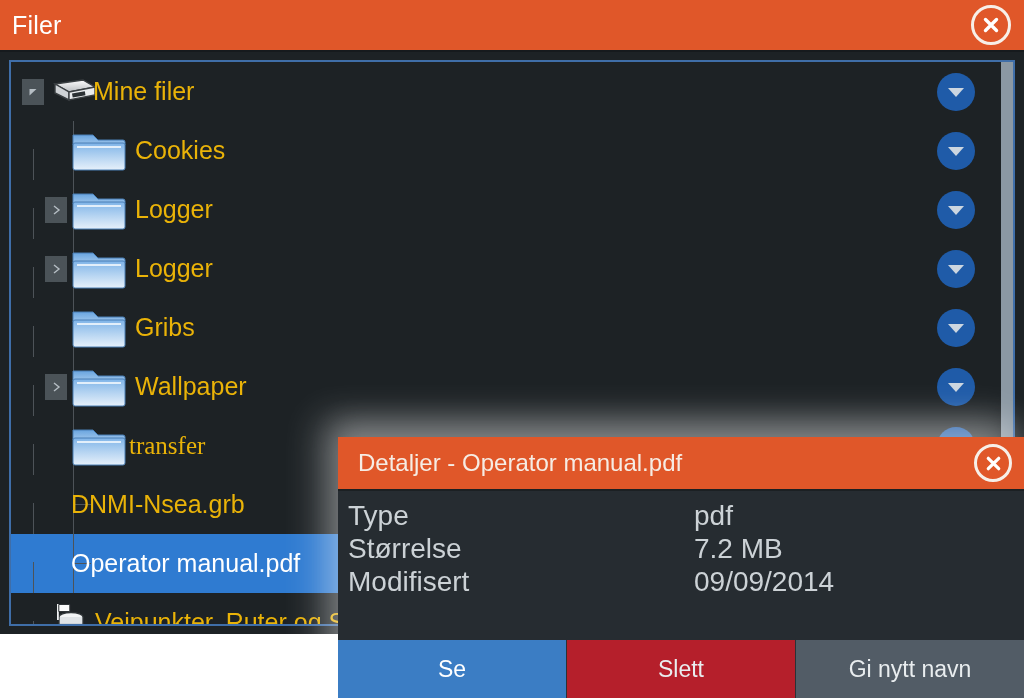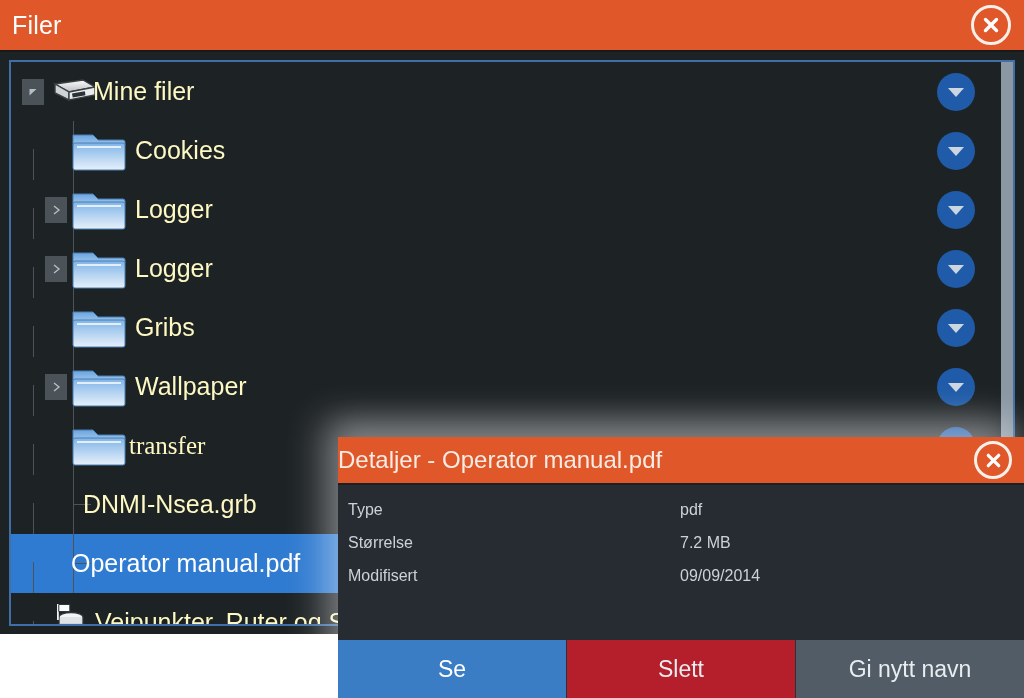--- a/index.html
+++ b/index.html
@@ -92,21 +92,21 @@
     width: 12px;
     height: 100%;
     background: #8b98a3;
   }
 
   .tree-row {
     position: relative;
     height: 59px;
     display: flex;
     align-items: center;
-    color: #fef9c3;
+    color: #eab308;
     font-size: 25px;
     white-space: nowrap;
   }
   .tree-row.selected {
     background: #2f7bd1;
     color: #ffffff;
   }
 
   
   .guide {
@@ -170,25 +170,25 @@
     left: 338px;
     top: 437px;
     width: 686px;
     height: 261px;
     background: #262c31;
     box-shadow: -18px -18px 34px rgba(255,255,255,0.30),
                  0 -14px 28px rgba(255,255,255,0.22);
   }
   .dialog-titlebar {
     position: relative;
-    height: 48px;
+    height: 54px;
     background: #e05729;
     display: flex;
     align-items: center;
-    padding-left: 0;
+    padding-left: 20px;
     border-bottom: 2px solid #1b2023;
   }
   .dialog-title-text {
     color: #f6ece4;
     font-size: 24px;
     line-height: 1;
   }
   .dialog-close {
     position: absolute;
     right: 12px;
@@ -203,21 +203,22 @@
     cursor: pointer;
   }
   .dialog-body {
     padding: 8px 0 0 10px;
   }
   .detail-row {
     display: flex;
     height: 33px;
     align-items: center;
     color: #ccd2d6;
-    font-size: 16px;
+    font-size: 28px;
+    gap: 14px;
   }
   .detail-key { width: 332px; }
   .detail-val { }
 
   .dialog-buttons {
     position: absolute;
     left: 0; bottom: 0;
     width: 100%;
     height: 58px;
     display: flex;
@@ -469,21 +470,21 @@
             <div class="dropdown-btn">
               <svg width="20" height="14" viewBox="0 0 20 14">
     <path d="M2 3 L18 3 L10 12 Z" fill="#ccd6e0"></path>
   </svg>
             </div>
           </div>
           <div class="tree-row">
             <div class="guide guide-root"></div>
             <div class="guide guide-child"></div>
             <div class="connector" style="left:62px; top:29px;"></div>
-            <div class="row-label" style="left:60px;margin-left:12px;">DNMI-Nsea.grb</div>
+            <div class="row-label" style="left:60px;">DNMI-Nsea.grb</div>
             <div class="dropdown-btn">
               <svg width="20" height="14" viewBox="0 0 20 14">
     <path d="M2 3 L18 3 L10 12 Z" fill="#ccd6e0"></path>
   </svg>
             </div>
           </div>
           <div class="tree-row selected">
             <div class="guide guide-root"></div>
             <div class="guide guide-child"></div>
             <div class="connector" style="left:62px; top:29px;"></div>

